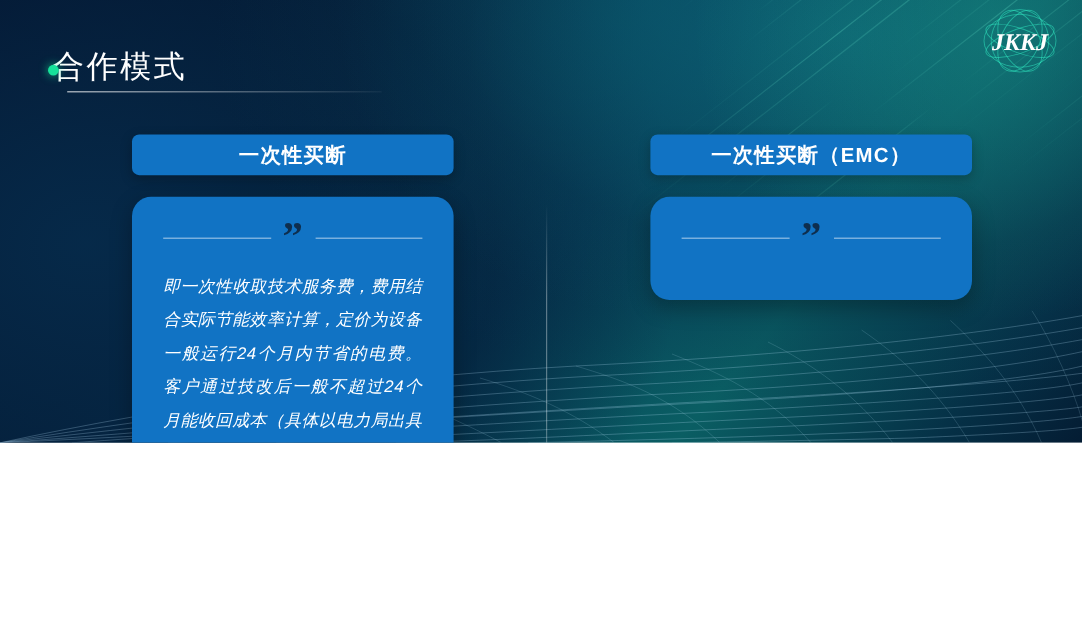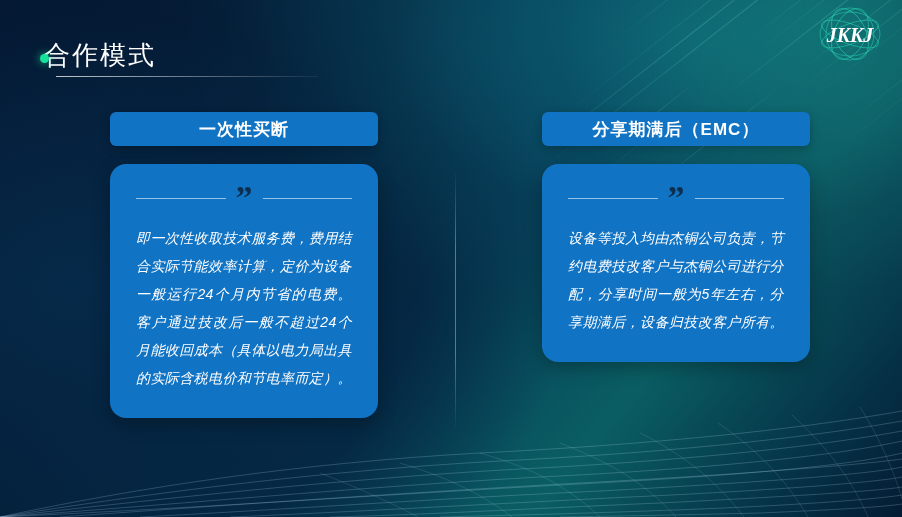--- a/index.html
+++ b/index.html
@@ -6,21 +6,21 @@
     margin: 0;
     padding: 0;
     background: #ffffff;
   }
   body {
     font-family: "Liberation Sans", sans-serif;
   }
   .slide {
     position: relative;
     width: 902px;
-    height: 517px;
+    height: 369px;
     overflow: hidden;
     background:
       radial-gradient(ellipse 700px 420px at 78% 8%, rgba(13,92,110,0.85) 0%, rgba(8,52,78,0.45) 45%, rgba(4,26,52,0) 75%),
       radial-gradient(ellipse 620px 500px at 8% 55%, rgba(6,42,74,0.95) 0%, rgba(4,24,52,0.6) 55%, rgba(3,16,40,0) 80%),
       linear-gradient(130deg, #041832 0%, #05273f 28%, #06405a 52%, #0a5e63 72%, #053046 90%, #041c33 100%);
   }
   .slide:before {
     content: "";
     position: absolute;
     inset: 0;
@@ -256,25 +256,24 @@
         <div class="quote-row">
           <span class="quote-line"></span>
           <span class="quote-mark">”</span>
           <span class="quote-line"></span>
         </div>
         <div class="col-body">即一次性收取技术服务费，费用结合实际节能效率计算，定价为设备一般运行24个月内节省的电费。客户通过技改后一般不超过24个月能收回成本（具体以电力局出具的实际含税电价和节电率而定）。</div>
       </div>
     </div>
 
     <div class="col">
-      <div class="col-head">分享期满后（EMC）</div>
+      <div class="col-head">一次性买断（EMC）</div>
       <div class="col-card">
         <div class="quote-row">
           <span class="quote-line"></span>
           <span class="quote-mark">”</span>
           <span class="quote-line"></span>
         </div>
-        <div class="col-body">设备等投入均由杰铜公司负责，节约电费技改客户与杰铜公司进行分配，分享时间一般为5年左右，分享期满后，设备归技改客户所有。</div>
       </div>
     </div>
 
   </div>
 </div>
 
 </body></html>

